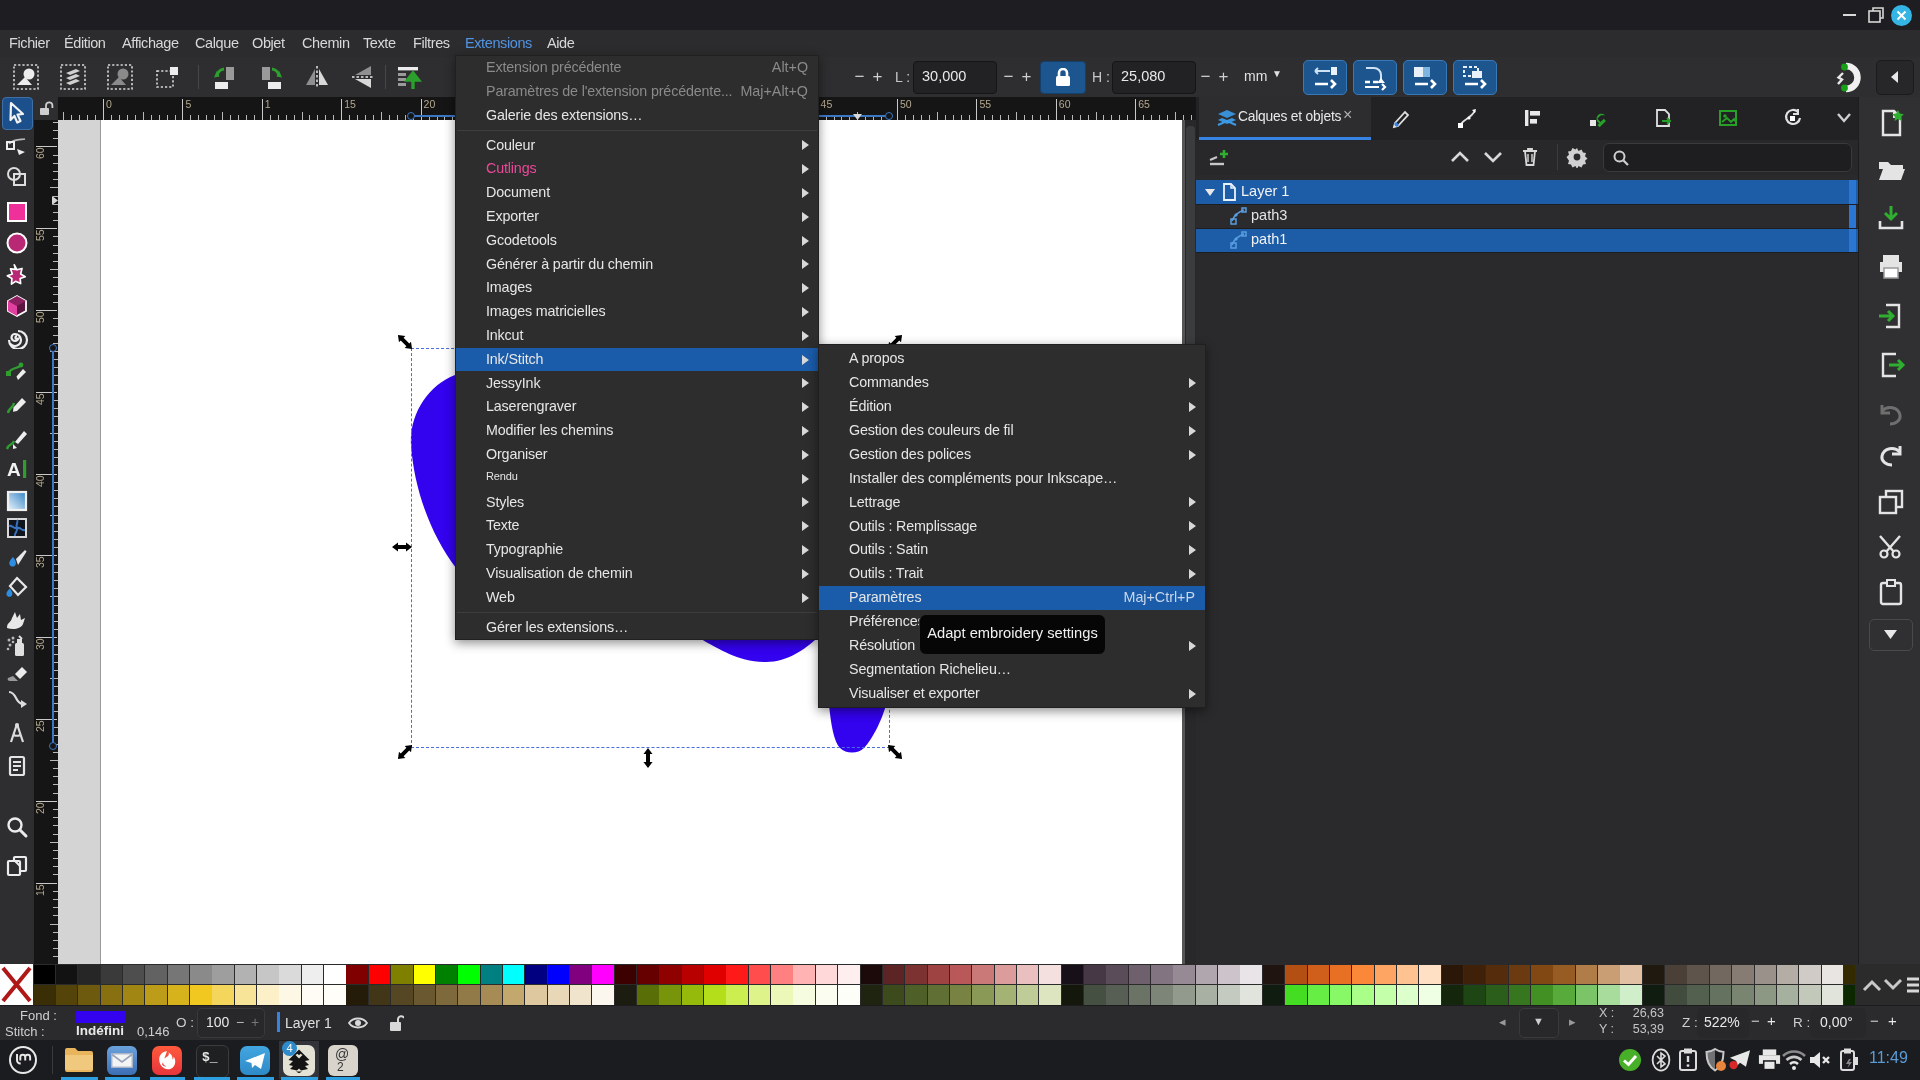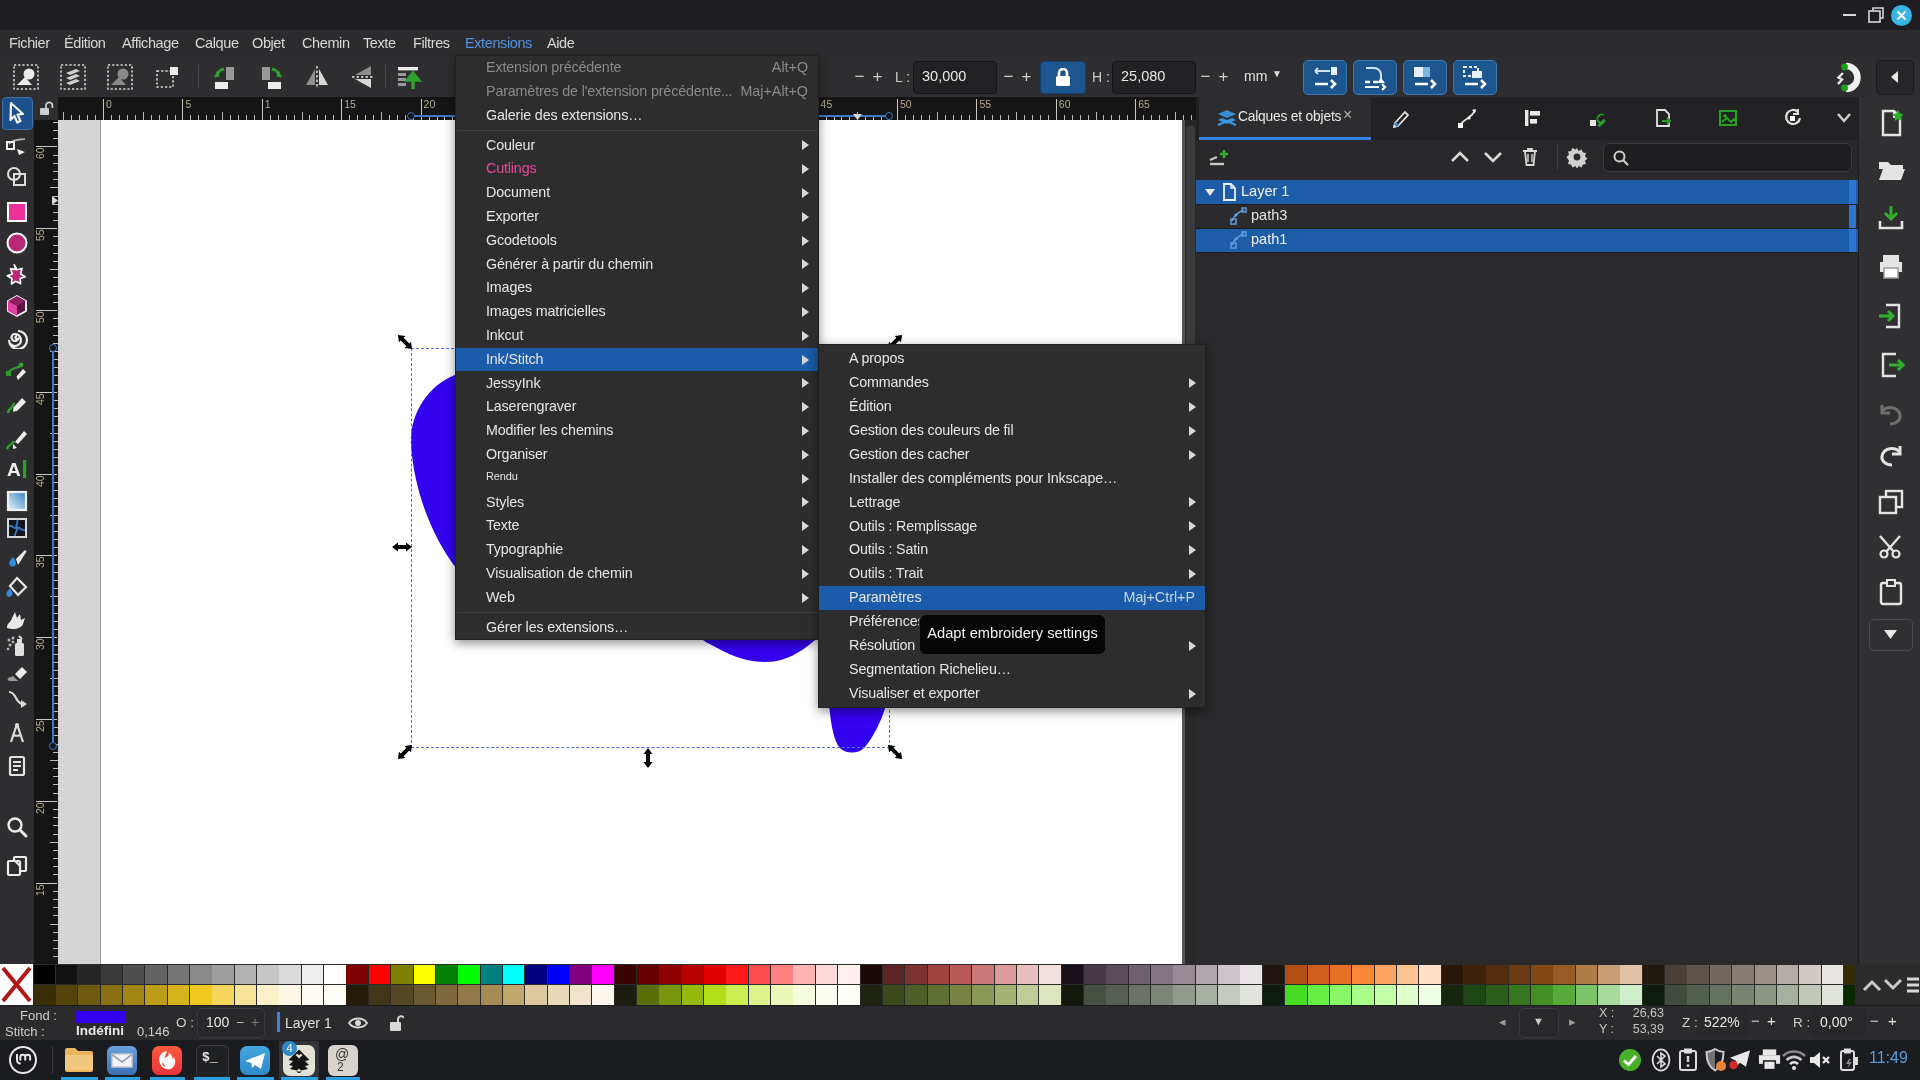--- a/index.html
+++ b/index.html
@@ -1202,21 +1202,21 @@
       <path d="M1 1 L8 6 L1 11 Z" fill="#d8d8d8"></path>
     </svg>
 <div class="abs" style="left:30px;top:53.0px;font-size:14.3px;letter-spacing:-0.15px;color:#e6e6e6;white-space:nowrap">Édition</div>
 <svg class="abs" style="right:8px;top:55.8px" width="9" height="12" viewBox="0 0 9 12">
       <path d="M1 1 L8 6 L1 11 Z" fill="#d8d8d8"></path>
     </svg>
 <div class="abs" style="left:30px;top:76.9px;font-size:14.3px;letter-spacing:-0.15px;color:#e6e6e6;white-space:nowrap">Gestion des couleurs de fil</div>
 <svg class="abs" style="right:8px;top:79.7px" width="9" height="12" viewBox="0 0 9 12">
       <path d="M1 1 L8 6 L1 11 Z" fill="#d8d8d8"></path>
     </svg>
-<div class="abs" style="left:30px;top:100.8px;font-size:14.3px;letter-spacing:-0.15px;color:#e6e6e6;white-space:nowrap">Gestion des cacher</div>
+<div class="abs" style="left:30px;top:100.8px;font-size:14.3px;letter-spacing:-0.15px;color:#e6e6e6;white-space:nowrap">Gestion des polices</div>
 <svg class="abs" style="right:8px;top:103.6px" width="9" height="12" viewBox="0 0 9 12">
       <path d="M1 1 L8 6 L1 11 Z" fill="#d8d8d8"></path>
     </svg>
 <div class="abs" style="left:30px;top:124.7px;font-size:14.3px;letter-spacing:-0.15px;color:#e6e6e6;white-space:nowrap">Installer des compléments pour Inkscape…</div>
 <div class="abs" style="left:30px;top:148.6px;font-size:14.3px;letter-spacing:-0.15px;color:#e6e6e6;white-space:nowrap">Lettrage</div>
 <svg class="abs" style="right:8px;top:151.4px" width="9" height="12" viewBox="0 0 9 12">
       <path d="M1 1 L8 6 L1 11 Z" fill="#d8d8d8"></path>
     </svg>
 <div class="abs" style="left:30px;top:172.5px;font-size:14.3px;letter-spacing:-0.15px;color:#e6e6e6;white-space:nowrap">Outils : Remplissage</div>
 <svg class="abs" style="right:8px;top:175.3px" width="9" height="12" viewBox="0 0 9 12">

